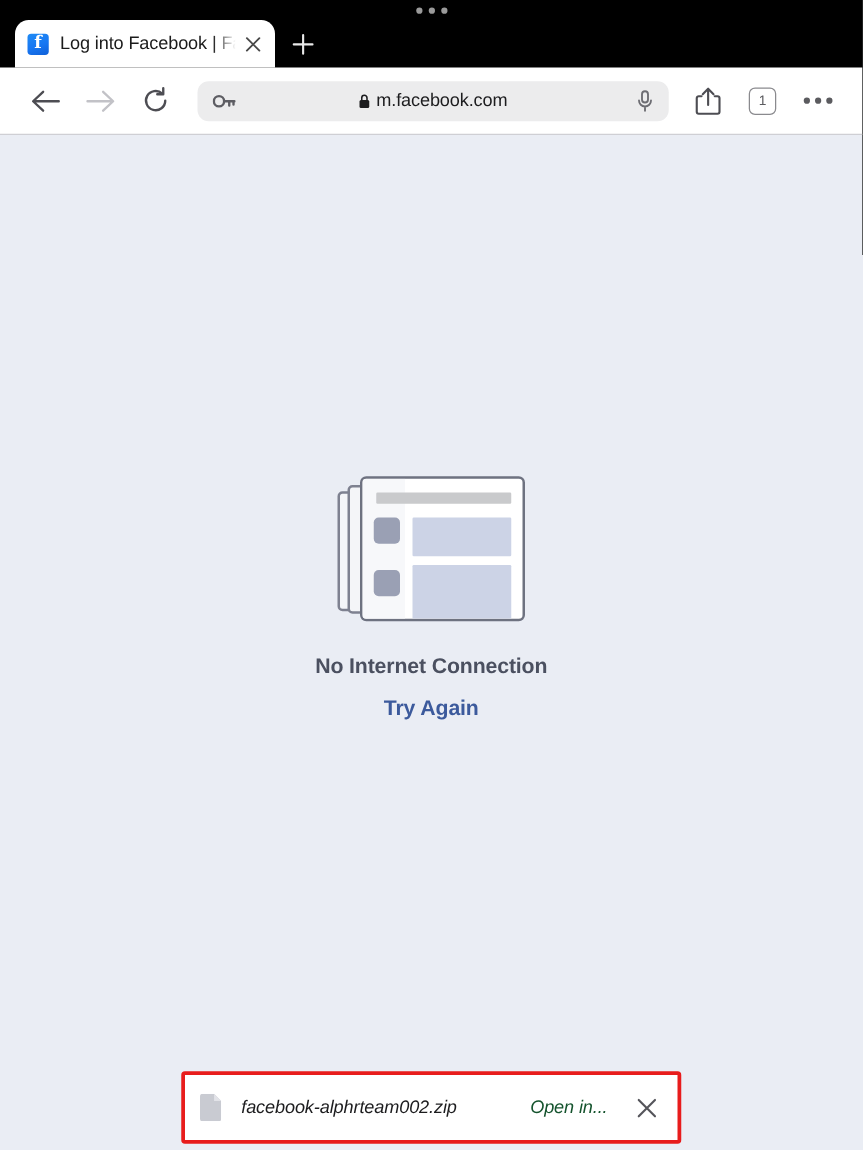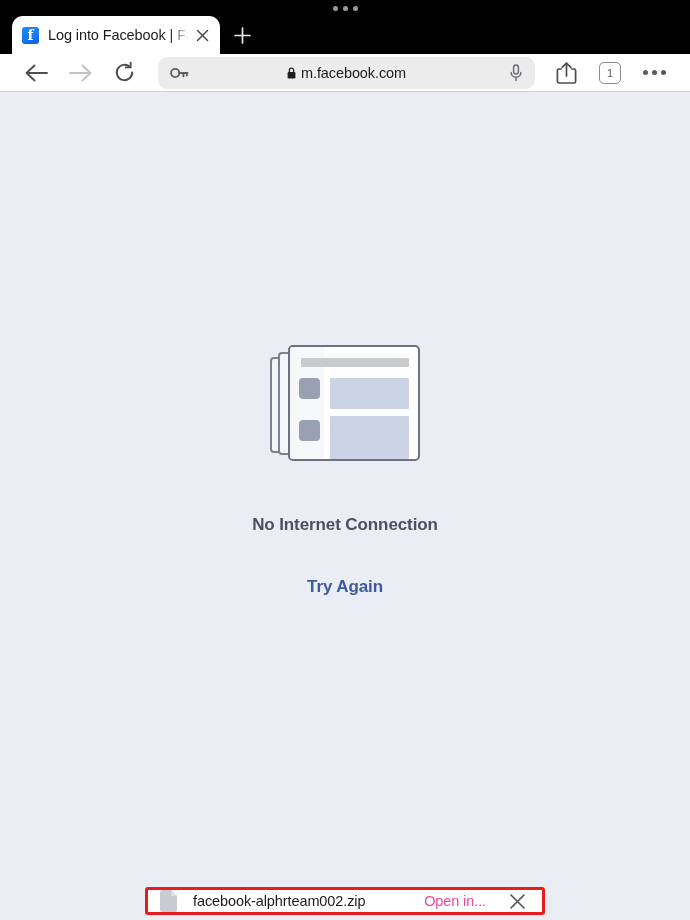--- a/index.html
+++ b/index.html
@@ -115,21 +115,21 @@
     width: 44px;
     height: 38px;
     display: flex;
     align-items: center;
     justify-content: center;
     flex: 0 0 auto;
   }
 
   
   .toolbar {
-    height: 38px;
+    height: 54px;
     background: #ffffff;
     border-bottom: 1px solid #cfcfd4;
     display: flex;
     align-items: center;
     padding: 0 14px;
     gap: 0;
     flex: 0 0 auto;
   }
 
   .nav-btn {
@@ -196,21 +196,20 @@
     align-items: center;
     justify-content: center;
     overflow: hidden;
   }
 
   .error-block {
     display: flex;
     flex-direction: column;
     align-items: center;
     margin-top: -70px;
-    gap: 28px;
   }
 
   
   .illus {
     position: relative;
     width: 150px;
     height: 116px;
     margin-bottom: 26px;
   }
   .sheet-back2, .sheet-back1 {
@@ -277,27 +276,28 @@
     color: #3c5a9c;
     letter-spacing: -0.1px;
   }
 
   
   .download-wrap {
     position: absolute;
     left: 145px;
     bottom: 5px;
     width: 400px;
-    height: 28px;
+    height: 58px;
     border: 3px solid #e81c1c;
     background: #ffffff;
     border-radius: 3px;
     display: flex;
     align-items: center;
     padding: 0 14px 0 12px;
+    font-style: italic;
   }
 
   .file-icon {
     position: relative;
     width: 17px;
     height: 22px;
     flex: 0 0 auto;
     margin-right: 16px;
   }
   .file-icon .body {
@@ -320,21 +320,21 @@
     font-size: 14.5px;
     color: #1c1c1e;
     letter-spacing: -0.1px;
     flex: 1 1 auto;
     white-space: nowrap;
     overflow: hidden;
   }
 
   .open-in {
     font-size: 14.5px;
-    color: #ec4899;
+    color: #14532d;
     letter-spacing: -0.1px;
     margin-right: 20px;
     flex: 0 0 auto;
   }
 
   .dl-close {
     width: 22px; height: 22px;
     flex: 0 0 auto;
     display: flex; align-items: center; justify-content: center;
   }

